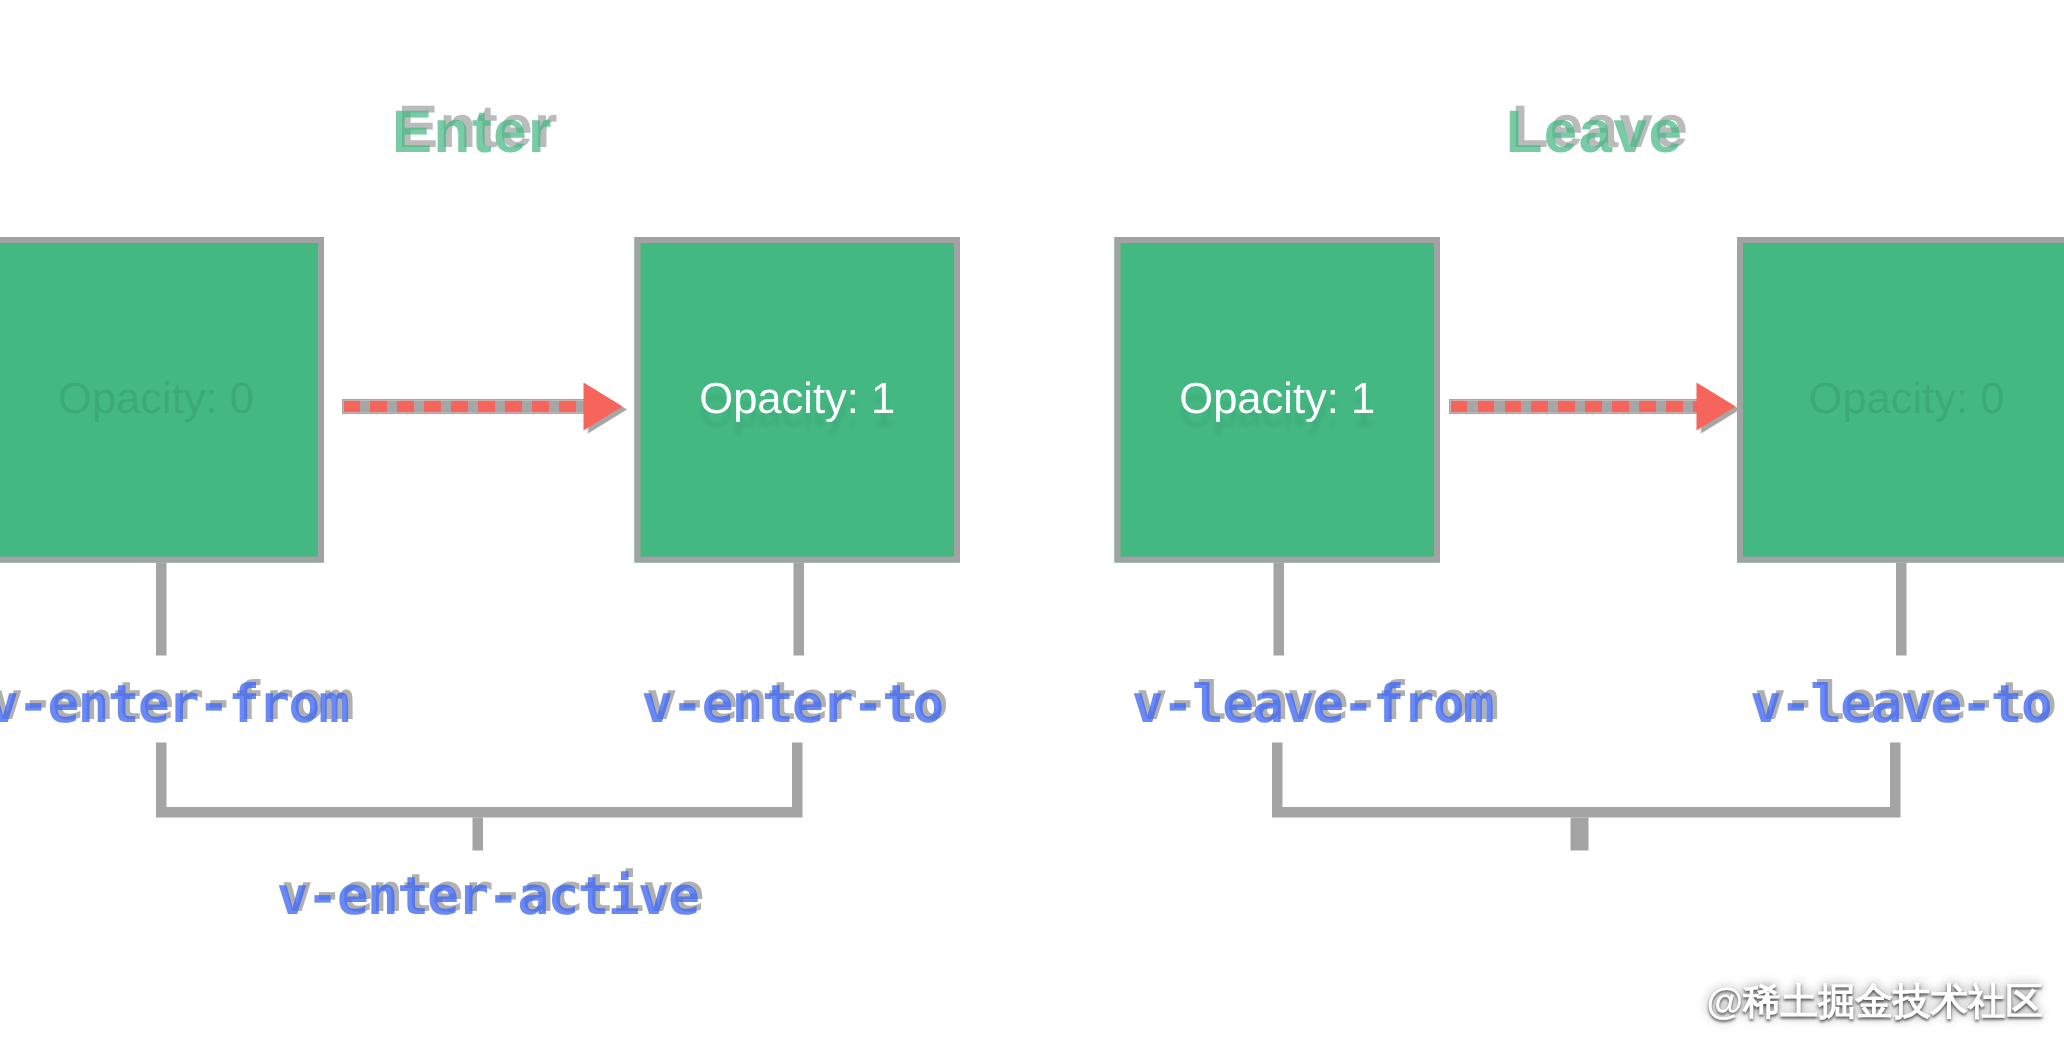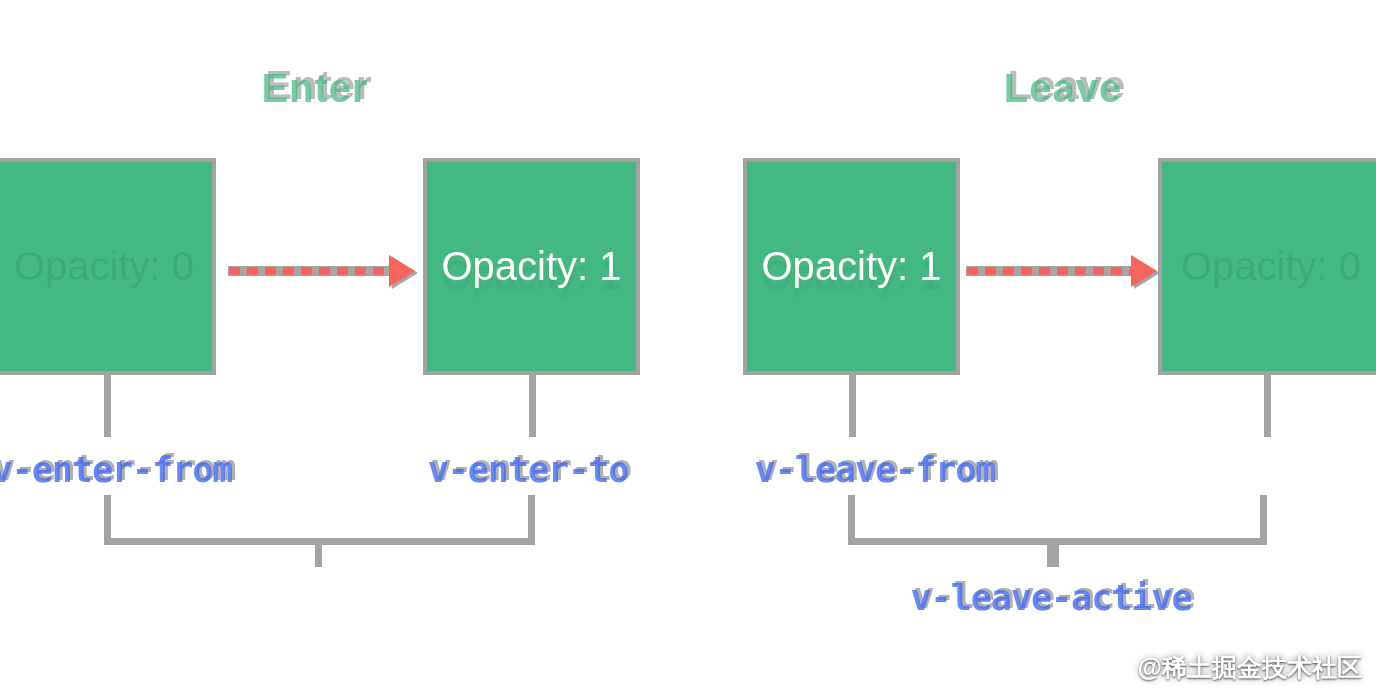--- a/index.html
+++ b/index.html
@@ -14,21 +14,21 @@
     color:rgba(66,184,131,0.72);
     text-shadow:4px -3px 0 rgba(150,150,150,0.65);
   }
   
   .box{
     position:absolute;top:158px;height:217px;box-sizing:border-box;
     background:#43b883;border:4px solid #a2a2a2;
     display:flex;align-items:center;justify-content:center;
   }
   .box .box-text{
-    font-size:40px;color:#ffffff;
+    font-size:29px;color:#ffffff;
     text-shadow:0 9px 3px rgba(0,0,0,0.07);
     white-space:nowrap;
   }
   .box.faded .box-text{
     color:rgba(0,45,25,0.10);text-shadow:none;
   }
   
   .arrow{position:absolute;top:255px;height:32px;}
   .arrow-line{
     position:absolute;left:0;right:23px;top:11px;height:8px;
@@ -92,28 +92,29 @@
   </div>
 
   <div class="gline" style="left:104px;top:375px;width:7px;height:62px;"></div>
   <div class="gline" style="left:529px;top:375px;width:7px;height:62px;"></div>
   <div class="gline" style="left:849px;top:375px;width:7px;height:62px;"></div>
   <div class="gline" style="left:1264px;top:375px;width:7px;height:62px;"></div>
 
   <div class="class-label" style="left:112px;">v-enter-from</div>
   <div class="class-label" style="left:528px;">v-enter-to</div>
   <div class="class-label" style="left:875px;">v-leave-from</div>
+  <div class="class-label" style="left:1267px;">v-leave-to</div>
 
   <div class="gline" style="left:104px;top:495px;width:7px;height:43px;"></div>
   <div class="gline" style="left:528px;top:495px;width:7px;height:43px;"></div>
   <div class="gline" style="left:104px;top:538px;width:431px;height:7px;"></div>
   <div class="gline" style="left:315px;top:545px;width:7px;height:22px;"></div>
 
   <div class="gline" style="left:848px;top:495px;width:7px;height:43px;"></div>
   <div class="gline" style="left:1260px;top:495px;width:7px;height:43px;"></div>
   <div class="gline" style="left:848px;top:538px;width:419px;height:7px;"></div>
   <div class="gline" style="left:1047px;top:545px;width:12px;height:22px;"></div>
 
-  <div class="class-label active" style="left:1051px;">v-leave-active</div>
+  <div class="class-label active" style="left:325px;">v-enter-active</div>
 
   <div class="watermark">@稀土掘金技术社区</div>
 
 </div>
 
 </body></html>

